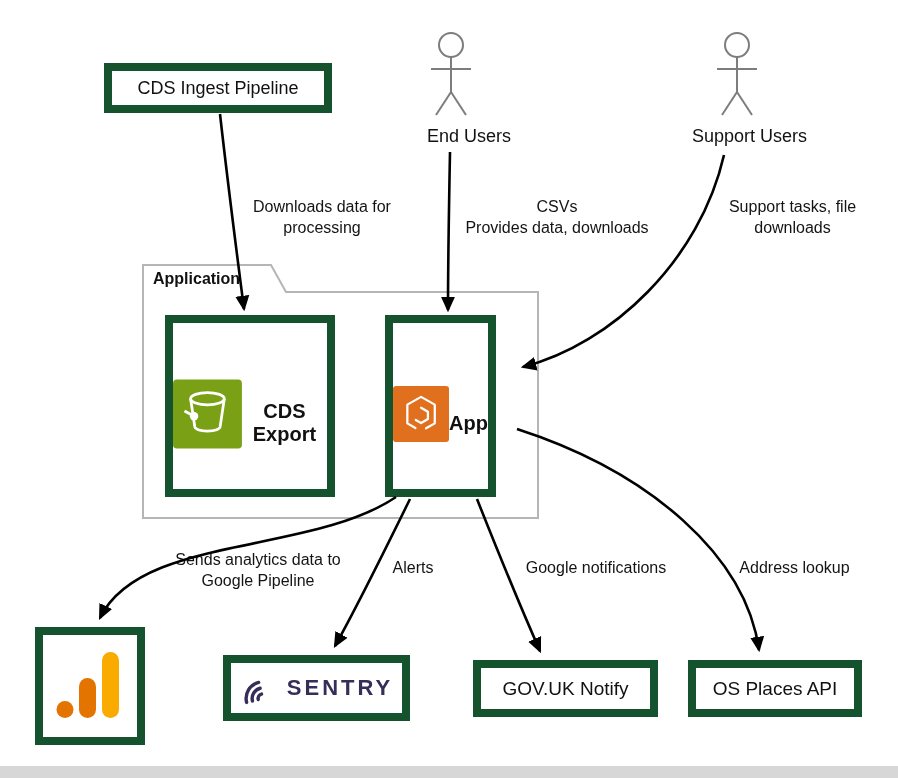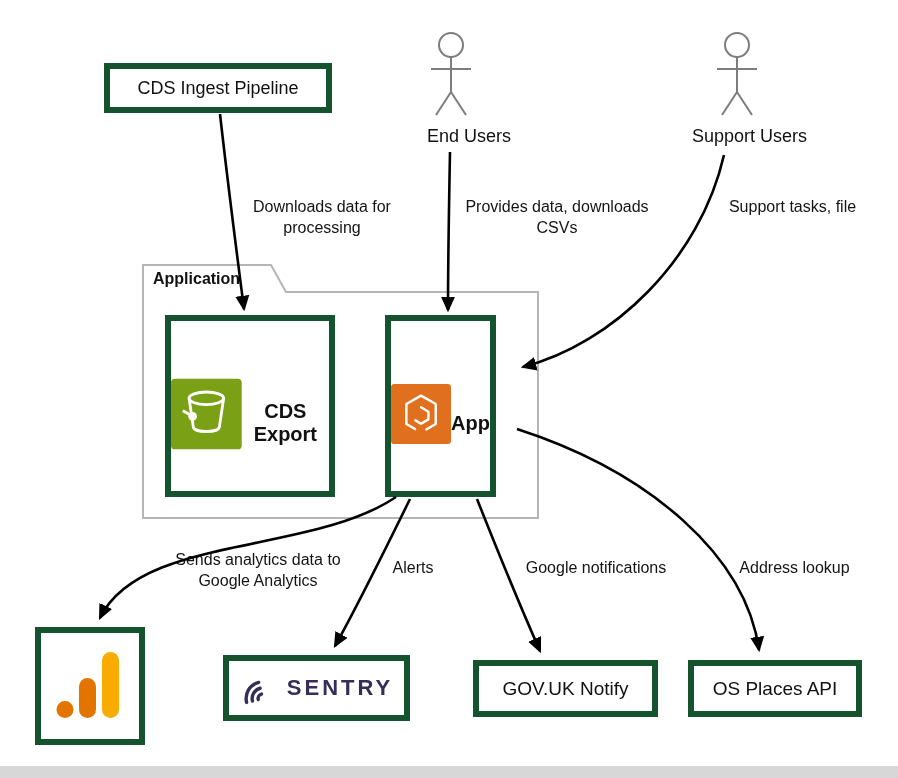--- a/index.html
+++ b/index.html
@@ -10,21 +10,21 @@
     height: 778px;
     background: #ffffff;
     font-family: "Liberation Sans", sans-serif;
     color: #111;
     overflow: hidden;
   }
   svg.layer { position: absolute; left: 0; top: 0; pointer-events: none; }
   .node {
     position: absolute;
     background: #ffffff;
-    border: 6px solid #14532d;
+    border: 8px solid #14532d;
     display: flex;
     align-items: center;
     justify-content: center;
     text-align: center;
   }
   .node--col { flex-direction: row; justify-content: flex-start; }
   .nlabel { font-size: 18px; color: #111; }
   .blabel { font-size: 20px; font-weight: bold; color: #111; }
   .actor-label { position: absolute; font-size: 18px; text-align: right; color: #111; }
   .edge-label { position: absolute; font-size: 16px; line-height: 21px; text-align: center; color: #141414; }
@@ -63,25 +63,26 @@
   </div>
 
   <div class="actor-label" style="left:391px; top:126px; width:120px;">End Users</div>
   <div class="actor-label" style="left:667px; top:126px; width:140px;">Support Users</div>
 
   <div class="edge-label" style="left:212px; top:196px; width:220px;">
     <div>Downloads data for</div>
     <div>processing</div>
   </div>
   <div class="edge-label" style="left:444px; top:196px; width:226px;">
+    <div>CSVs</div>
     <div>Provides data, downloads</div>
-    <div>CSVs</div>
   </div>
   <div class="edge-label" style="left:690px; top:196px; width:205px;">
     <div>Support tasks, file</div>
+    <div>downloads</div>
   </div>
 
   <div class="node node--col" style="left:165px; top:315px; width:170px; height:182px; padding-top:16px;">
     <svg width="90" height="90" viewBox="0 0 90 90">
       <rect width="90" height="90" rx="5" fill="#7AA116"></rect>
       <g stroke="#ffffff" stroke-width="3.6" fill="none">
         <ellipse cx="45" cy="25" rx="22" ry="8"></ellipse>
         <path d="M23,25 L28.5,62 C30,69 60,69 61.5,62 L67,25"></path>
         <path d="M26,47 L15,41"></path>
       </g>
@@ -96,21 +97,21 @@
       <g stroke="#ffffff" stroke-width="3.6" fill="none" stroke-linejoin="round" stroke-linecap="round">
         <path d="M36,67.5 L23,60 L23,30 L45,17.5 L67,30 L67,60 L53,68"></path>
         <path d="M45,35 L56,41.5 L56,53 L45,59.5 L36.5,54.5"></path>
       </g>
     </svg>
     <div class="blabel" style="margin-top:18px;">App</div>
   </div>
 
   <div class="edge-label" style="left:148px; top:549px; width:220px;">
     <div>Sends analytics data to</div>
-    <div>Google Analytics</div>
+    <div>Google Pipeline</div>
   </div>
   <div class="edge-label" style="left:378px; top:557px; width:70px;">Alerts</div>
   <div class="edge-label" style="left:518px; top:557px; width:156px;">Google notifications</div>
   <div class="edge-label" style="left:732px; top:557px; width:125px;">Address lookup</div>
 
   <div class="node" style="left:35px; top:627px; width:110px; height:118px;">
     <svg width="76" height="76" viewBox="0 0 76 76">
       <rect x="50" y="4" width="17" height="66" rx="8.5" fill="#F9AB00"></rect>
       <rect x="27" y="30" width="17" height="40" rx="8.5" fill="#E37400"></rect>
       <circle cx="13" cy="61.5" r="8.5" fill="#E37400"></circle>

